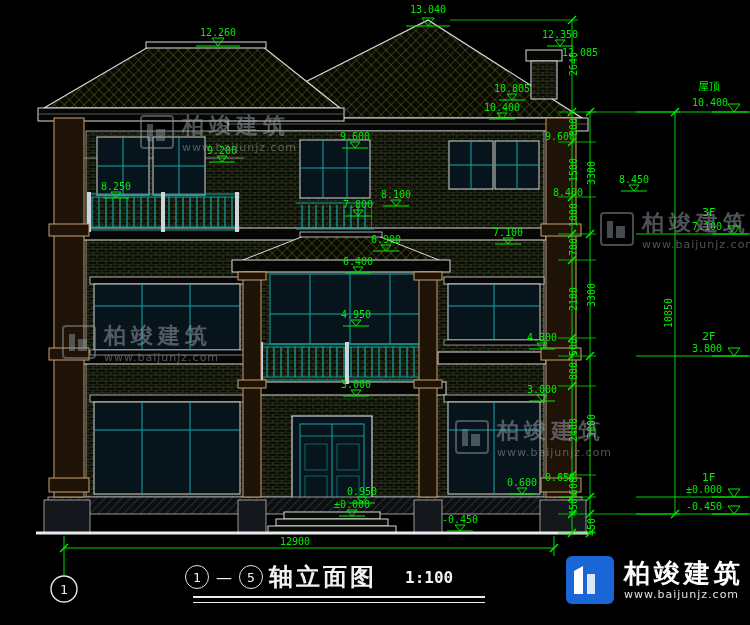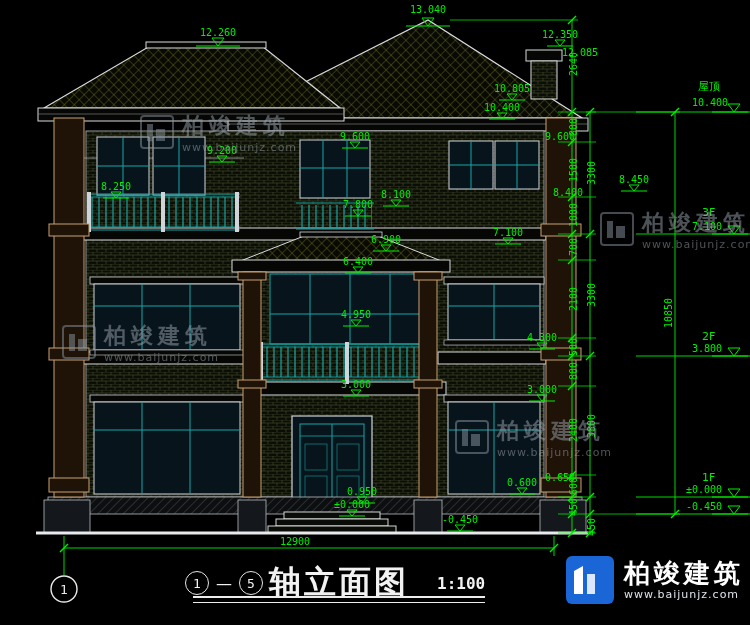--- a/index.html
+++ b/index.html
@@ -15,21 +15,21 @@
   .wm-icon{width:30px;height:30px;border:2px solid #8a95a0;border-radius:4px;position:relative;flex:0 0 auto;}
   .wm-icon:before{content:"";position:absolute;left:5px;top:7px;width:6px;height:17px;background:#8a95a0;}
   .wm-icon:after{content:"";position:absolute;left:14px;top:12px;width:9px;height:12px;background:#8a95a0;}
   .wm-brand{font-size:22px;font-weight:bold;letter-spacing:5px;line-height:1;}
   .wm-url{font-size:11px;letter-spacing:1px;margin-top:4px;}
   
   .titlebar{position:absolute;left:185px;top:561px;display:flex;align-items:center;gap:6px;color:#f2f2f2;}
   .circ{display:inline-flex;align-items:center;justify-content:center;width:22px;height:22px;
         border:1.5px solid #e6e6e6;border-radius:50%;font-size:13px;font-family:"DejaVu Sans Mono",monospace;}
   .t-dash{font-size:16px;margin:0 1px;}
-  .t-main{font-size:32px;font-weight:bold;letter-spacing:3px;}
+  .t-main{font-size:24px;font-weight:bold;letter-spacing:3px;}
   .t-scale{font-size:16px;font-weight:bold;margin-left:22px;font-family:"DejaVu Sans Mono",monospace;}
   .title-underline{position:absolute;left:193px;top:596px;width:292px;height:4px;
                    border-top:2px solid #ececec;border-bottom:1px solid #ececec;}
   
   .logo{position:absolute;right:6px;top:556px;display:flex;align-items:center;gap:10px;color:#fff;}
   .logo-icon{width:48px;height:48px;background:#1b66d6;border-radius:6px;position:relative;flex:0 0 auto;}
   .logo-icon:before{content:"";position:absolute;left:8px;top:10px;width:9px;height:28px;background:#fff;
                     clip-path:polygon(0 18%,100% 0,100% 100%,0 100%);}
   .logo-icon:after{content:"";position:absolute;left:21px;top:18px;width:8px;height:20px;background:#dce7fb;}
   .logo-txt{display:flex;flex-direction:column;}

